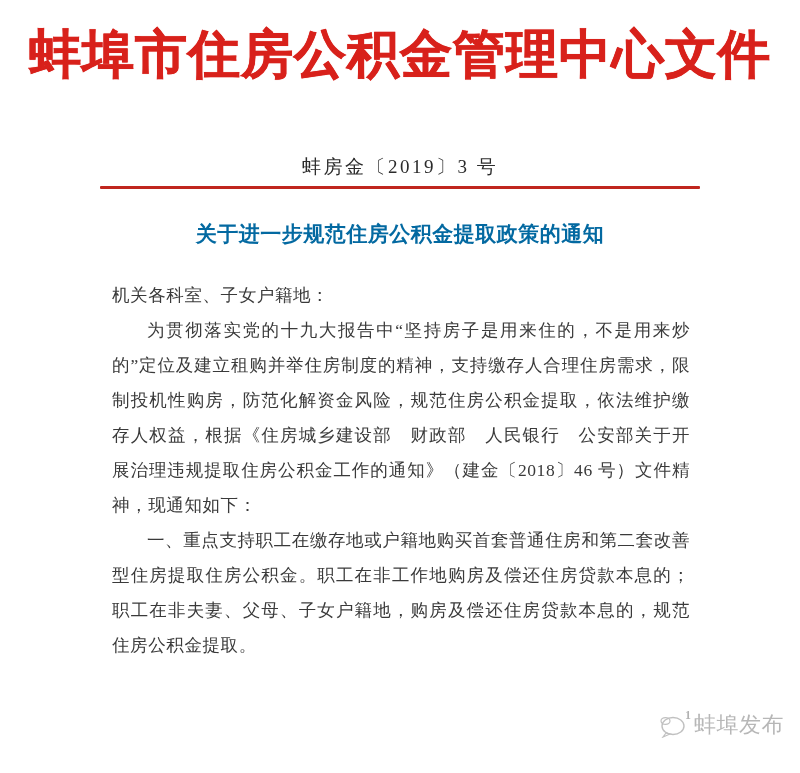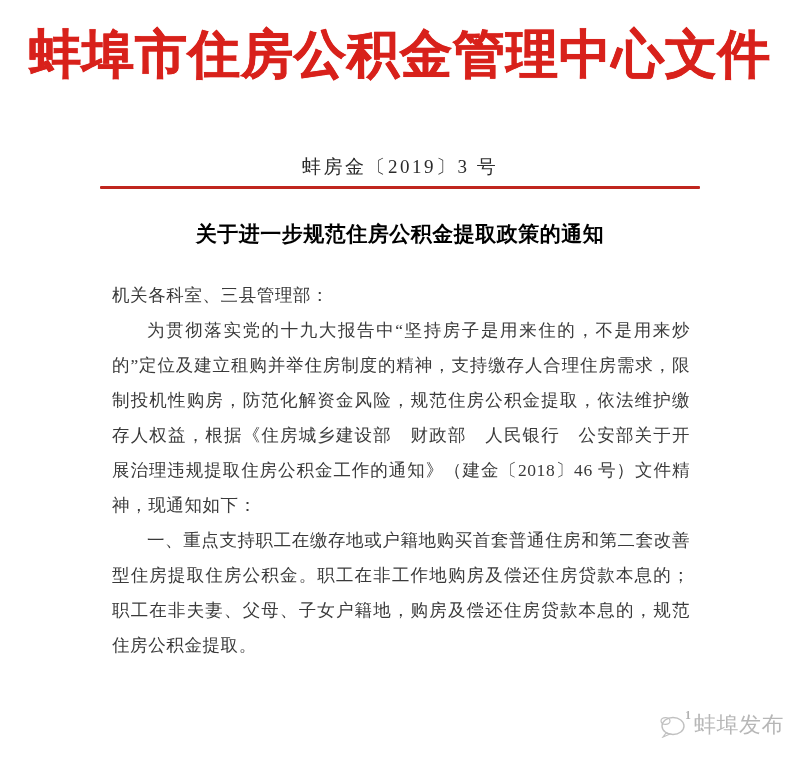--- a/index.html
+++ b/index.html
@@ -72,21 +72,21 @@
   .notice-title {
     position: absolute;
     top: 218px;
     left: 0;
     width: 800px;
     text-align: center;
     font-family: "Liberation Sans", "DejaVu Sans", sans-serif;
     font-weight: bold;
     font-size: 21px;
     line-height: 32px;
-    color: #000000;
+    color: #0369a1;
     letter-spacing: 0.5px;
     white-space: nowrap;
   }
 
   
   .body-block {
     position: absolute;
     top: 278px;
     left: 112px;
     width: 578px;
@@ -153,21 +153,21 @@
 
   <div class="masthead">蚌埠市住房公积金管理中心文件</div>
 
   <div class="doc-number">蚌房金〔2019〕3 号</div>
 
   <div class="red-rule"></div>
 
   <div class="notice-title">关于进一步规范住房公积金提取政策的通知</div>
 
   <div class="body-block">
-    <p class="salutation">机关各科室、三县管理部：</p>
+    <p class="salutation">机关各科室、子女户籍地：</p>
     <p class="para">为贯彻落实党的十九大报告中“坚持房子是用来住的，不是用来炒的”定位及建立租购并举住房制度的精神，支持缴存人合理住房需求，限制投机性购房，防范化解资金风险，规范住房公积金提取，依法维护缴存人权益，根据《住房城乡建设部　财政部　人民银行　公安部关于开展治理违规提取住房公积金工作的通知》（建金〔2018〕46 号）文件精神，现通知如下：</p>
     <p class="para">一、重点支持职工在缴存地或户籍地购买首套普通住房和第二套改善型住房提取住房公积金。职工在非工作地购房及偿还住房贷款本息的；职工在非夫妻、父母、子女户籍地，购房及偿还住房贷款本息的，规范住房公积金提取。</p>
   </div>
 
   <div class="watermark">
     <span class="wm-logo">
       <svg width="30" height="26" viewBox="0 0 30 26" aria-hidden="true">
         <ellipse cx="13" cy="14" rx="11" ry="8.5" fill="none" stroke="#6a6a6a" stroke-width="1.4"></ellipse>
         <ellipse cx="5.5" cy="9" rx="4.5" ry="3.4" fill="none" stroke="#6a6a6a" stroke-width="1.2"></ellipse>
         <path d="M6 21 L3 25 L10 22 Z" fill="none" stroke="#6a6a6a" stroke-width="1.2"></path>

